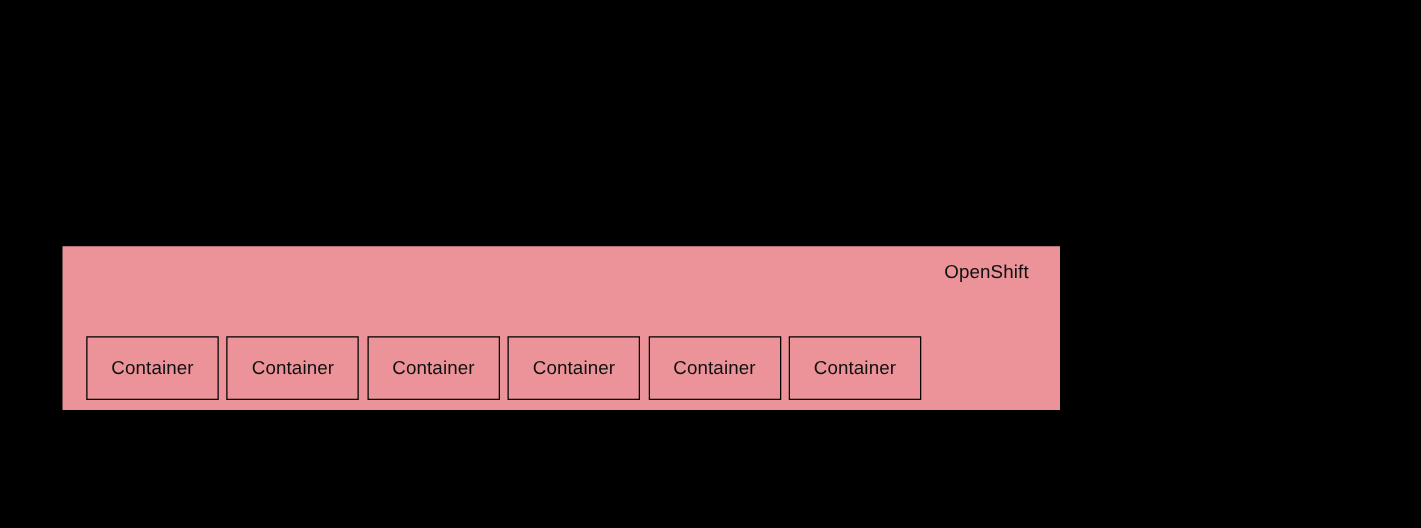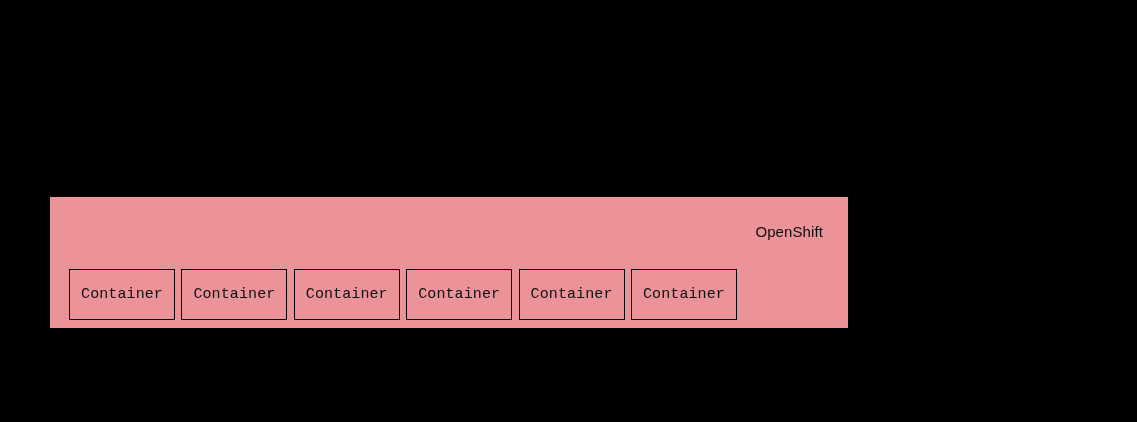--- a/index.html
+++ b/index.html
@@ -33,41 +33,40 @@
     top: 197px;
     width: 798px;
     height: 131px;
     background: #eb9398;
     box-sizing: border-box;
   }
 
   .platform-label {
     position: absolute;
     right: 25px;
-    top: 26px;
+    top: 12px;
     font-size: 15px;
     line-height: 18px;
     color: #0f0f0f;
     white-space: nowrap;
     letter-spacing: 0.1px;
     text-align: center;
   }
 
   
   .container-row {
     position: absolute;
     left: 19px;
     top: 72px;
     width: 668px;
     height: 51px;
     display: flex;
     flex-direction: row;
     justify-content: space-between;
     align-items: stretch;
-    font-family: Liberation Mono, monospace;
   }
 
   .container-box {
     width: 106px;
     height: 51px;
     box-sizing: border-box;
     border: 1px solid #000000;
     background: #eb9398;
     display: flex;
     align-items: center;

